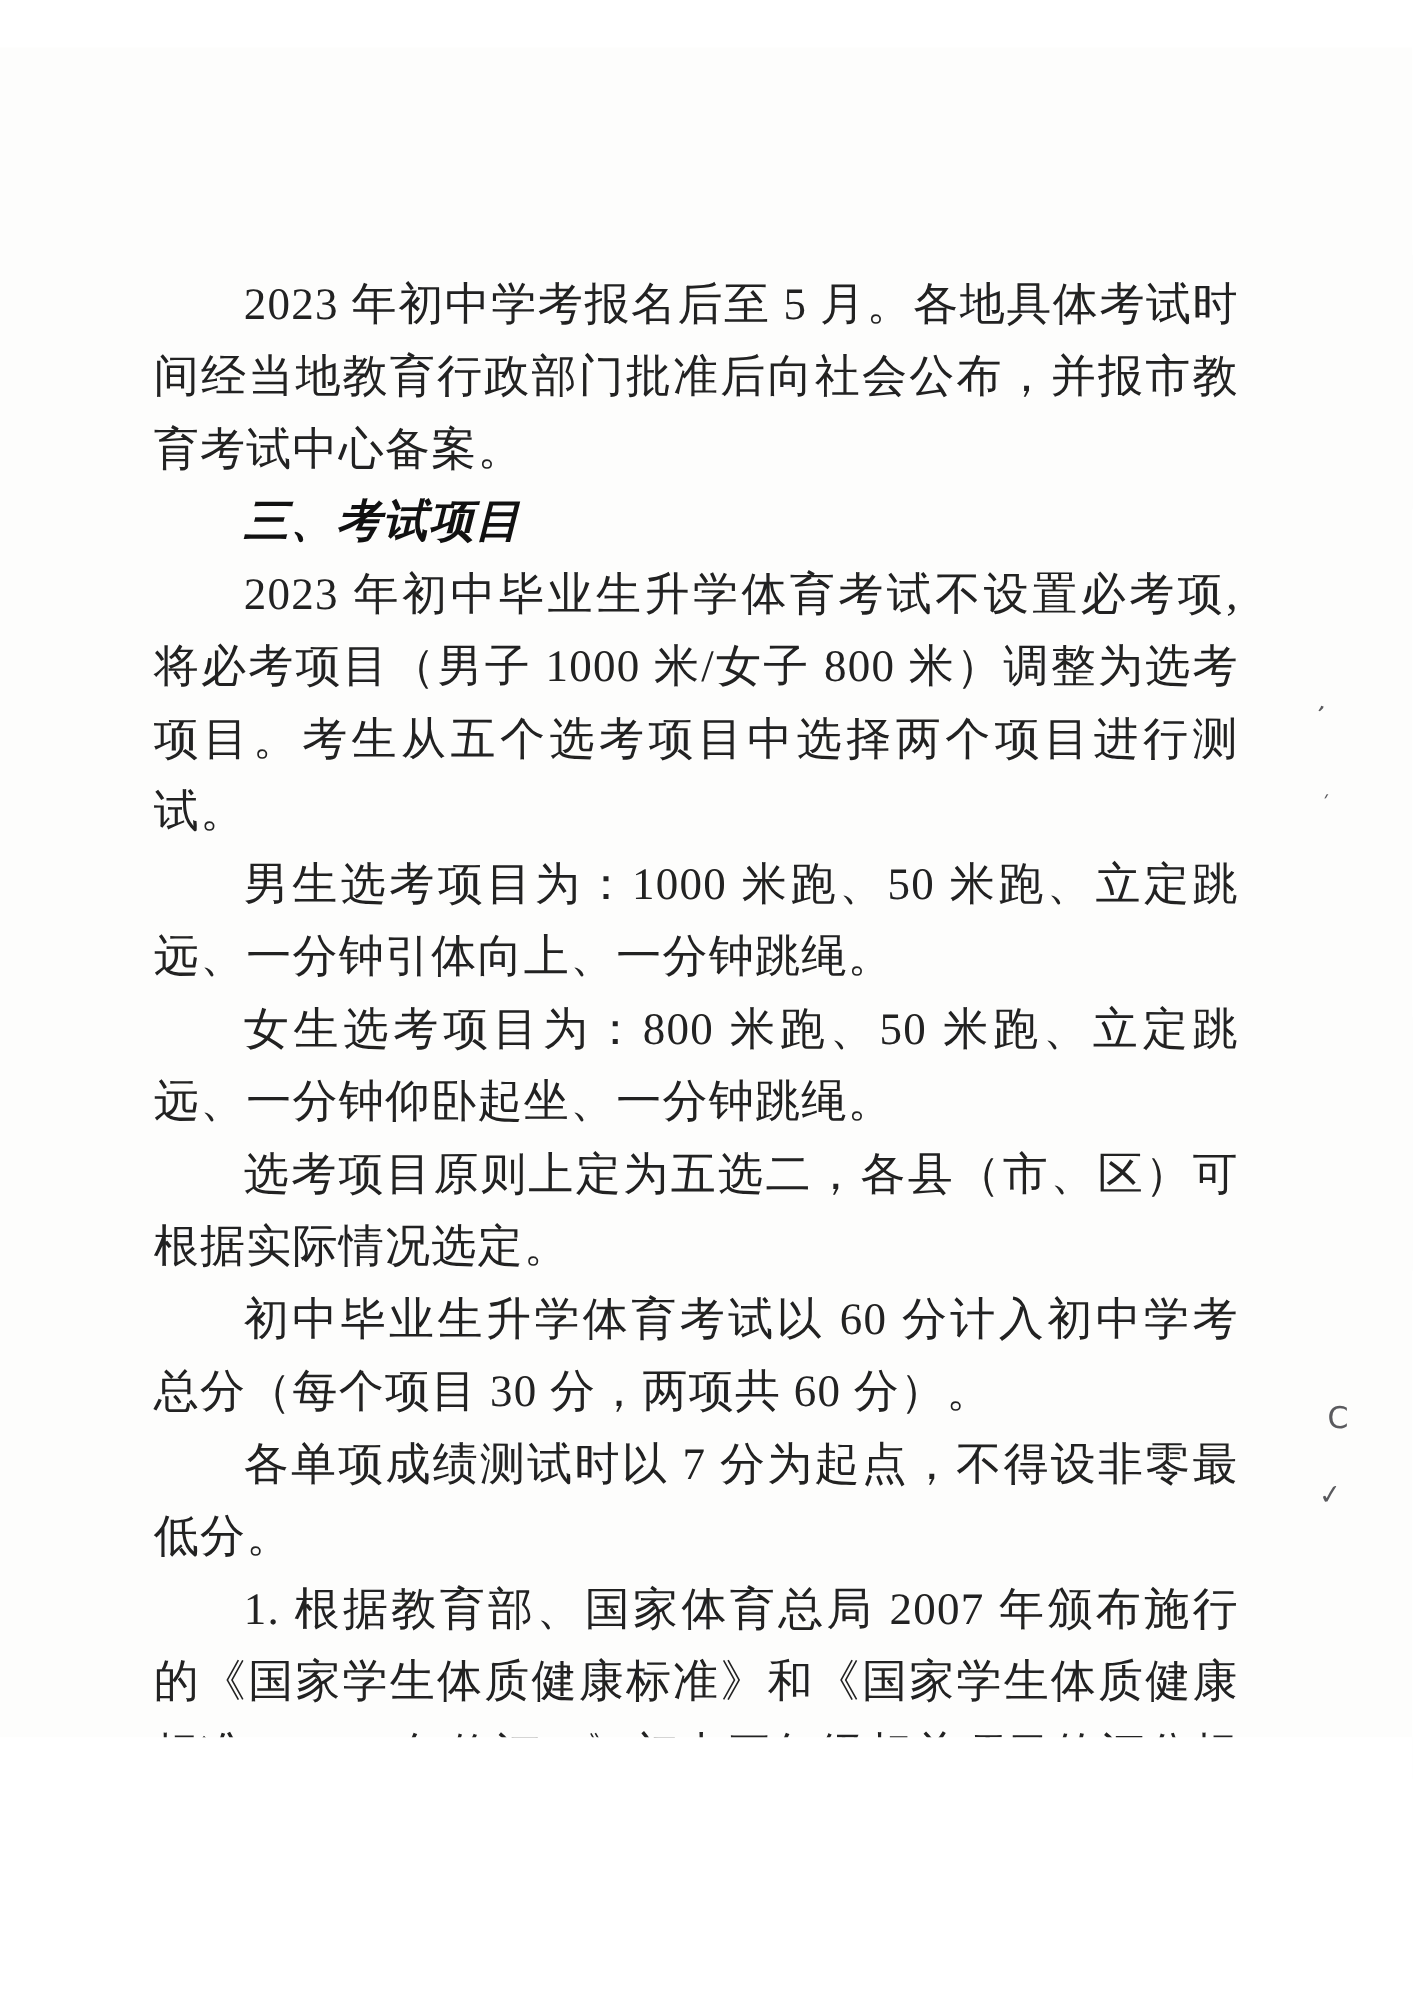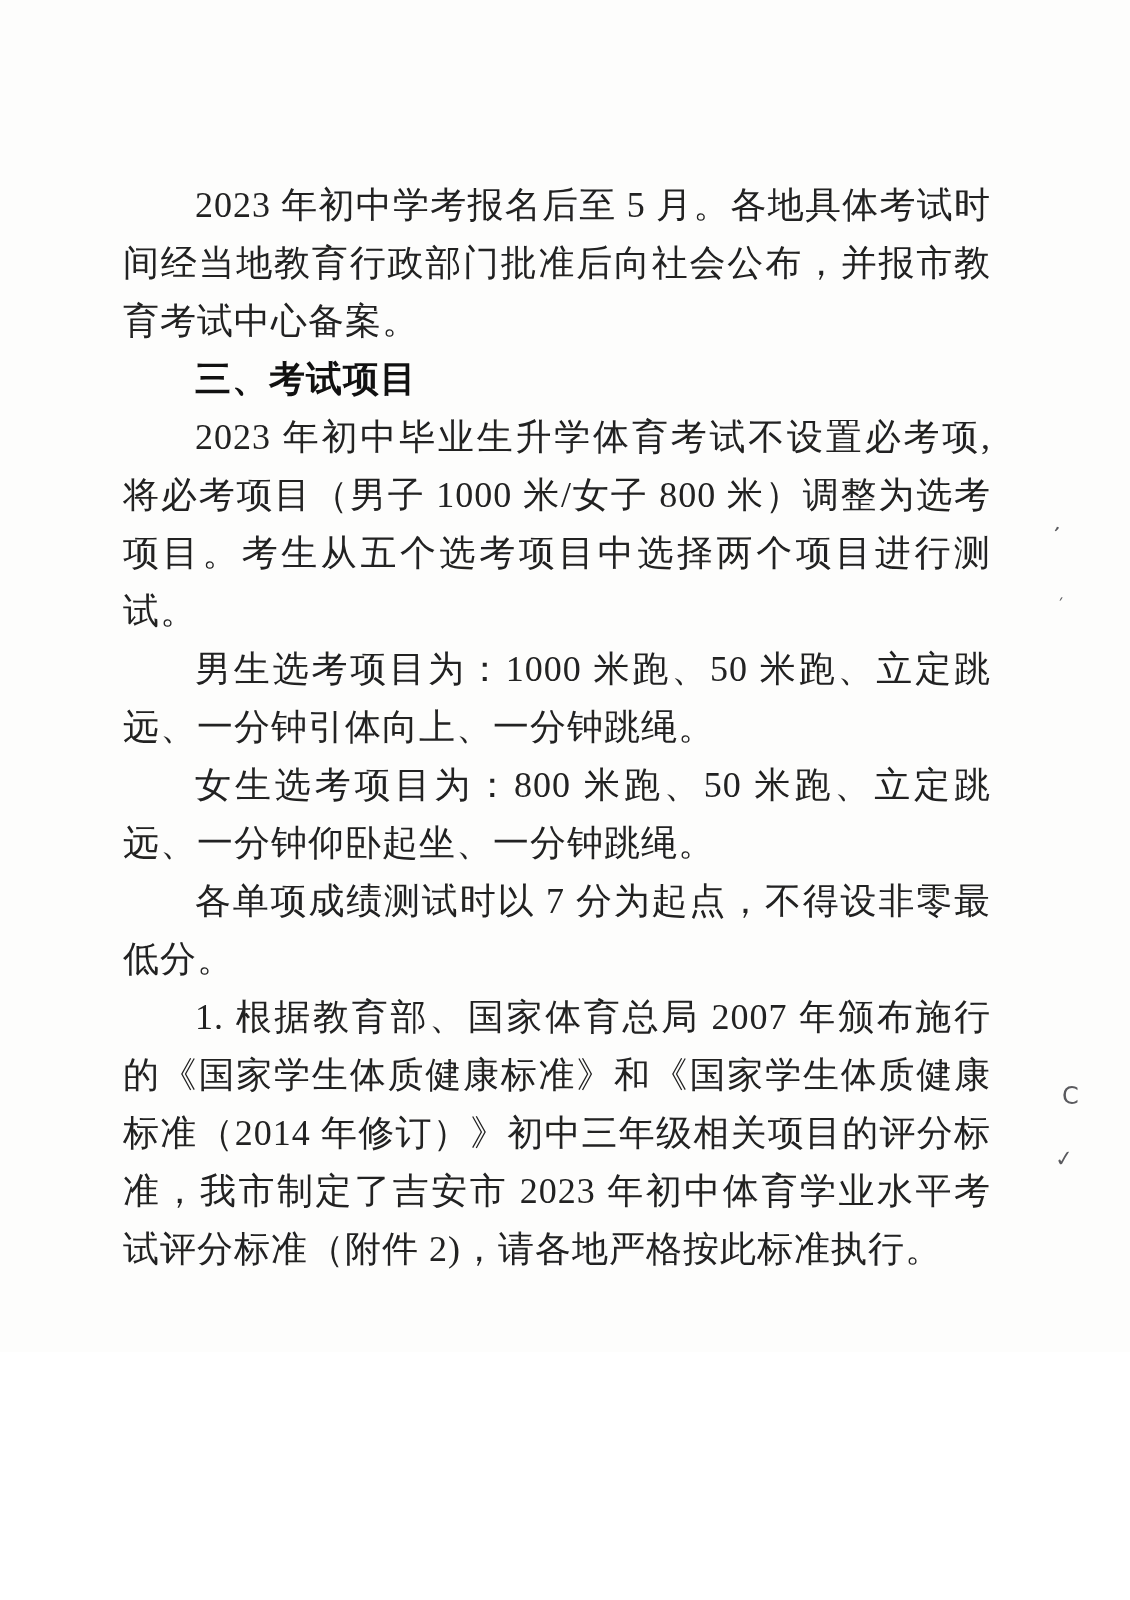--- a/index.html
+++ b/index.html
@@ -8,20 +8,21 @@
     background: #ffffff;
     font-family: "Liberation Serif", "DejaVu Serif", serif;
   }
   .page {
     position: relative;
     width: 1130px;
     height: 1352px;
     background: #fdfdfc;
     overflow: hidden;
     color: #1c1c1c;
+    margin-top: 38px;
   }
   .doc-body {
     position: absolute;
     left: 123px;
     top: 176px;
     width: 868px;
     font-size: 36px;
     line-height: 58px;
     letter-spacing: 1px;
     text-align: justify;
@@ -34,20 +35,21 @@
   }
   .heading {
     text-indent: 2em;
     margin: 0;
     font-family: "Liberation Sans", "DejaVu Sans", sans-serif;
     font-weight: 700;
     font-size: 36px;
     line-height: 58px;
     color: #111111;
     text-align: left;
+    font-style: italic;
   }
   .footer-page-number {
     position: absolute;
     left: 186px;
     top: 1460px;
     font-size: 36px;
     letter-spacing: 2px;
     color: #2a2a2a;
     font-family: "Liberation Serif", "DejaVu Serif", serif;
   }
@@ -72,22 +74,24 @@
     <p class="para">2023 年初中学考报名后至 5 月。各地具体考试时间经当地教育行政部门批准后向社会公布，并报市教育考试中心备案。</p>
 
     <h3 class="heading">三、考试项目</h3>
 
     <p class="para">2023 年初中毕业生升学体育考试不设置必考项, 将必考项目（男子 1000 米/女子 800 米）调整为选考项目。考生从五个选考项目中选择两个项目进行测试。</p>
 
     <p class="para">男生选考项目为：1000 米跑、50 米跑、立定跳远、一分钟引体向上、一分钟跳绳。</p>
 
     <p class="para">女生选考项目为：800 米跑、50 米跑、立定跳远、一分钟仰卧起坐、一分钟跳绳。</p>
 
+    <p class="para">选考项目原则上定为五选二，各县（市、区）可根据实际情况选定。</p>
 
 
+    <p class="para">初中毕业生升学体育考试以 60 分计入初中学考总分（每个项目 30 分，两项共 60 分）。</p>
 
     <p class="para">各单项成绩测试时以 7 分为起点，不得设非零最低分。</p>
 
 
     <p class="para">1. 根据教育部、国家体育总局 2007 年颁布施行的《国家学生体质健康标准》和《国家学生体质健康标准（2014 年修订）》初中三年级相关项目的评分标准，我市制定了吉安市 2023 年初中体育学业水平考试评分标准（附件 2)，请各地严格按此标准执行。</p>
   </div>
 
   <div class="footer-page-number">-2-</div>
 
   <span class="artifact artifact-1">’</span>

